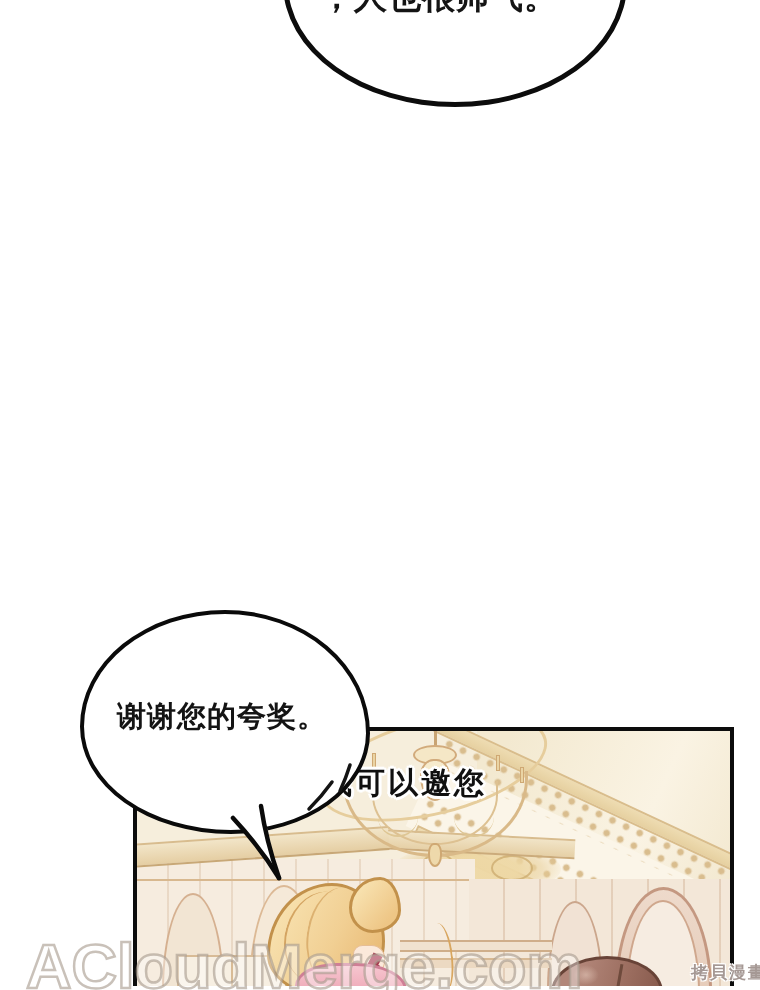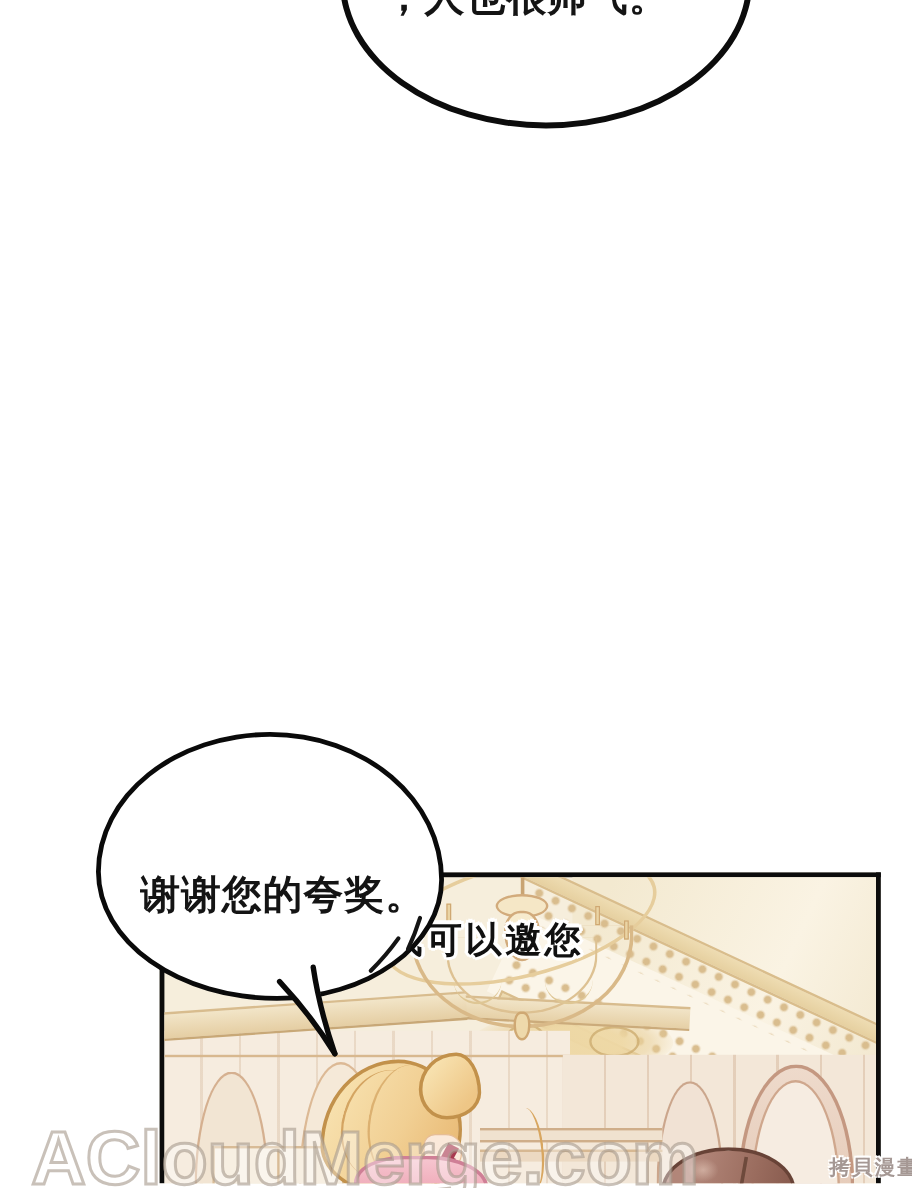--- a/index.html
+++ b/index.html
@@ -7,21 +7,21 @@
         font-family:"Liberation Sans","DejaVu Sans",sans-serif;}
   #page *{position:absolute;box-sizing:border-box;}
 
   
   .bubble-top{left:283px;top:-140px;width:344px;height:247px;background:#fff;
     border:5px solid #0c0c0c;border-radius:50%;z-index:5;}
   .bubble-top-text{left:320px;top:-25px;width:300px;font-size:33px;font-weight:bold;
     color:#141414;letter-spacing:1px;z-index:6;white-space:nowrap;}
   .bubble-thanks{left:80px;top:610px;width:290px;height:224px;background:#fff;
     border:4px solid #0a0a0a;border-radius:50% 50% 48% 52%/52% 55% 45% 48%;z-index:30;}
-  .bubble-thanks-text{left:117px;top:724px;font-size:33px;font-weight:bold;color:#141414;
+  .bubble-thanks-text{left:117px;top:697px;font-size:29px;font-weight:bold;color:#141414;
     letter-spacing:1px;z-index:33;white-space:nowrap;}
 
   .overlay-svg{left:0;top:0;z-index:32;pointer-events:none;}
 
   
   .halo{text-shadow:-2px -2px 0 #fff,2px -2px 0 #fff,-2px 2px 0 #fff,2px 2px 0 #fff,
     0 -3px 0 #fff,0 3px 0 #fff,-3px 0 0 #fff,3px 0 0 #fff;}
   .float-line1{left:289px;top:763px;font-size:30px;font-weight:bold;color:#101010;
     letter-spacing:3px;z-index:25;white-space:nowrap;}
   .float-line2{left:291px;top:810px;font-size:30px;font-weight:bold;color:#101010;

